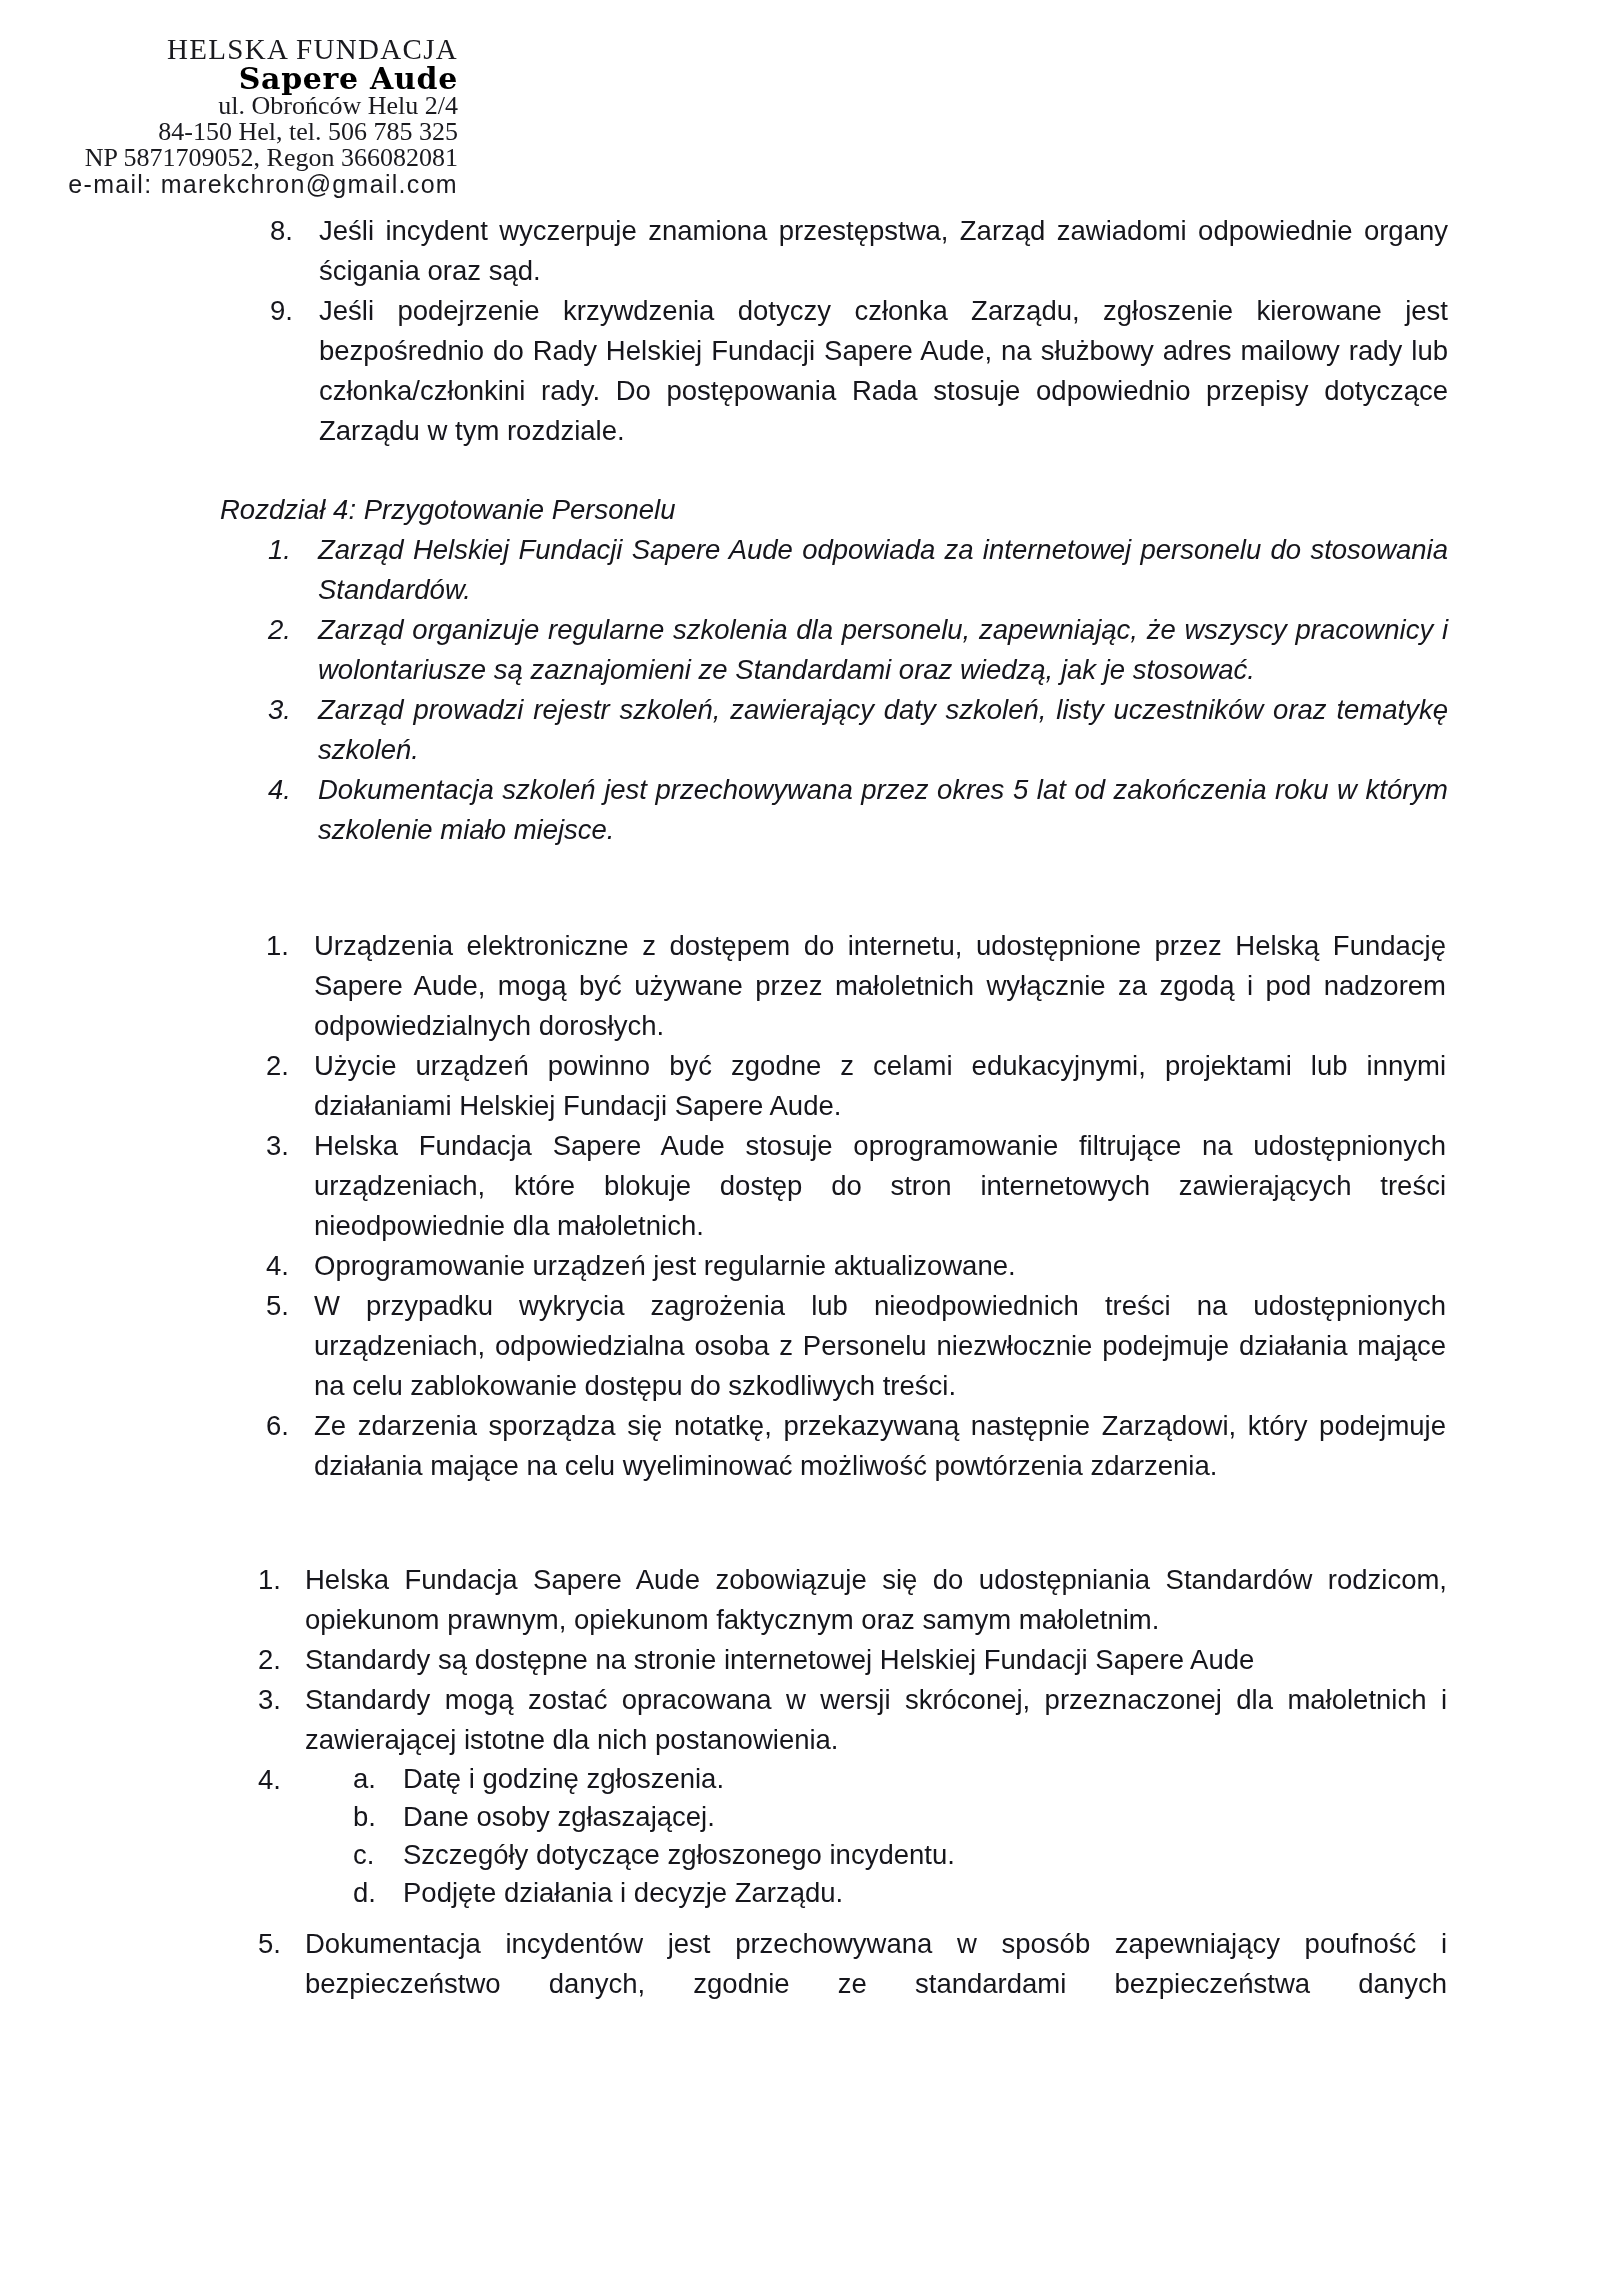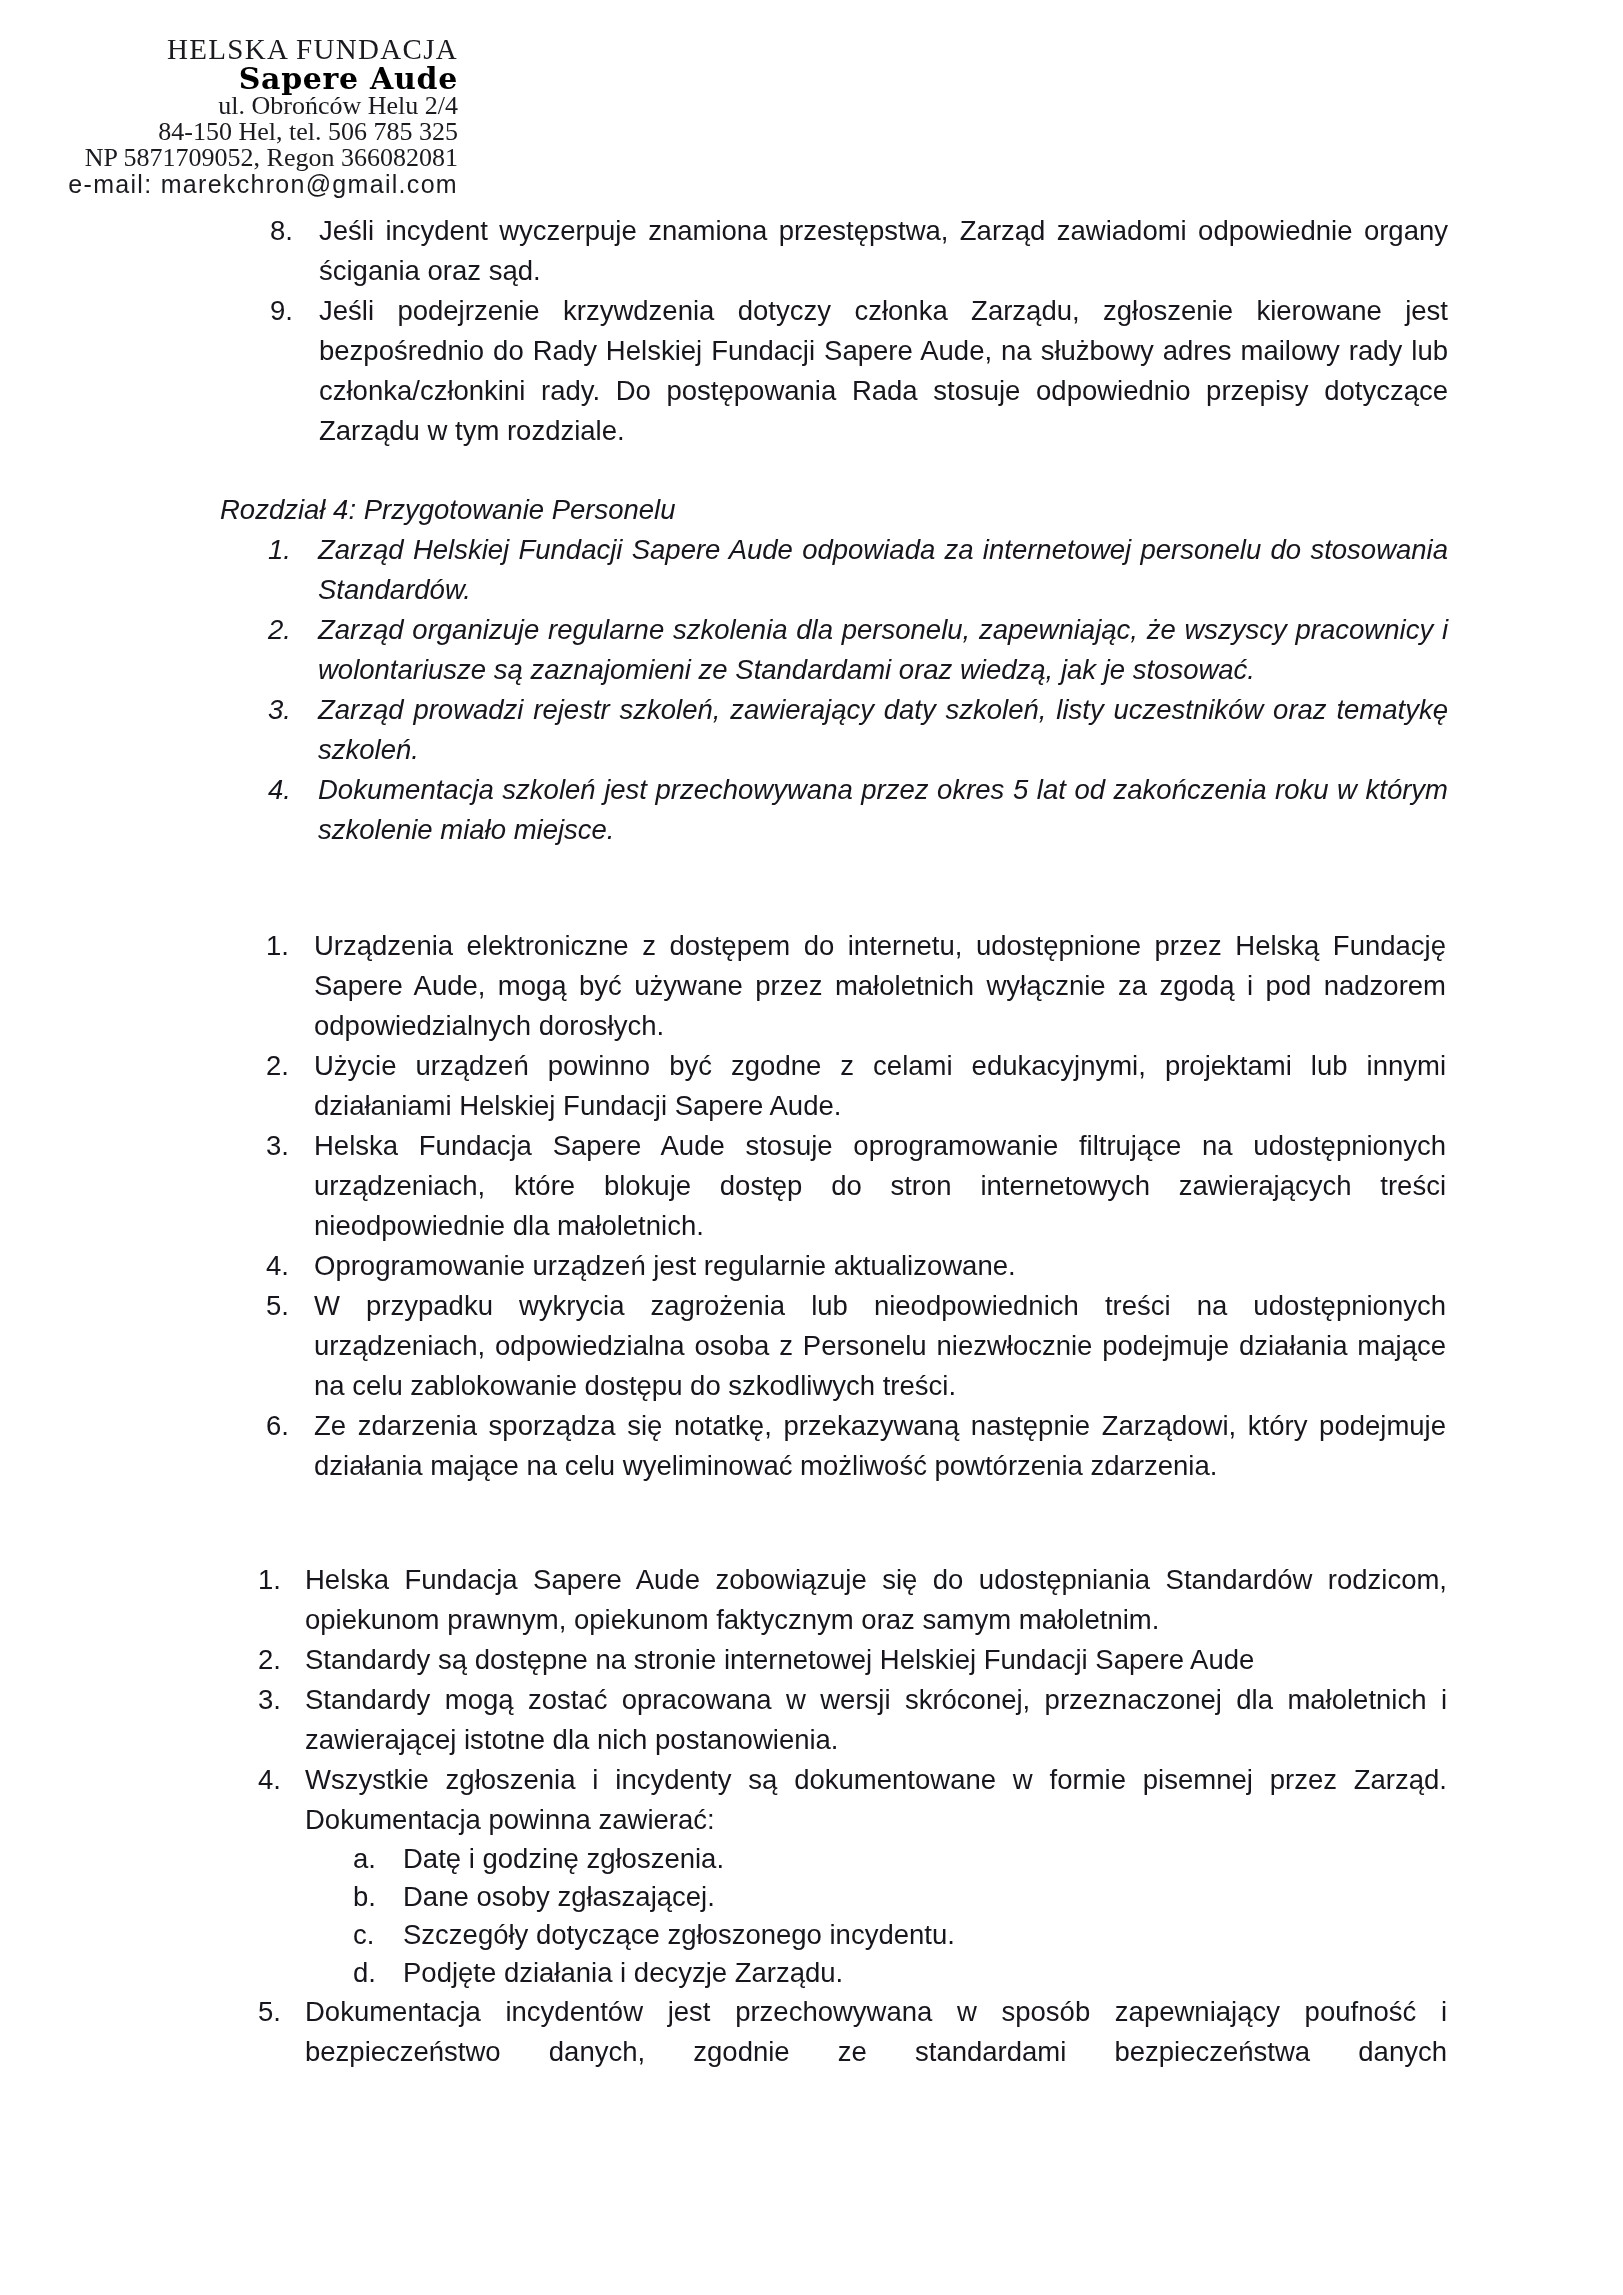--- a/index.html
+++ b/index.html
@@ -112,20 +112,21 @@
 
     #sec-ch6 { top: 1560px; }
     #sec-ch6 .chapter-heading { margin-left: 211px; }
     #sec-ch6 .item { margin-left: 305px; width: 1142px; }
     #sec-ch6 .item .num { left: -47px; }
     #sec-ch6 .sub-item { margin-left: 98px; }
     #sec-ch6 .sub-item .num { left: -50px; }
 
     .last-line-justify {
       text-align-last: justify;
+      margin-top: 12px;
     }
   </style>
 </head>
 <body>
 
 <div class="stamp">
   <div class="org-line">HELSKA FUNDACJA</div>
   <div class="brand-line">Sapere Aude</div>
   <div class="addr-line">ul. Obrońców Helu 2/4</div>
   <div class="addr-line">84-150 Hel, tel. 506 785 325</div>
@@ -206,21 +207,20 @@
     <li class="item">
       <span class="num">2.</span>
       <span class="text">Standardy są dostępne na stronie internetowej Helskiej Fundacji Sapere Aude</span>
     </li>
     <li class="item">
       <span class="num">3.</span>
       <span class="text">Standardy mogą zostać opracowana w wersji skróconej, przeznaczonej dla małoletnich i zawierającej istotne dla nich postanowienia.</span>
     </li>
     <li class="item">
       <span class="num">4.</span>
-      <span class="text">Wszystkie zgłoszenia i incydenty są dokumentowane w formie pisemnej przez Zarząd. Dokumentacja powinna zawierać:</span>
       <ol class="sub-items">
         <li class="sub-item">
           <span class="num">a.</span>
           <span class="text">Datę i godzinę zgłoszenia.</span>
         </li>
         <li class="sub-item">
           <span class="num">b.</span>
           <span class="text">Dane osoby zgłaszającej.</span>
         </li>
         <li class="sub-item">

